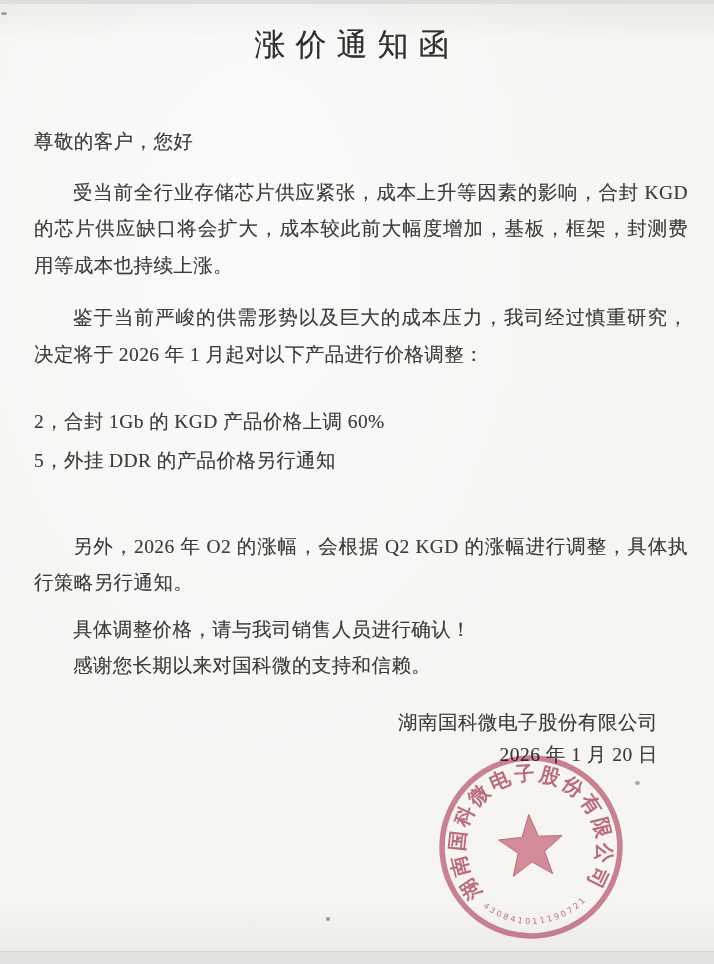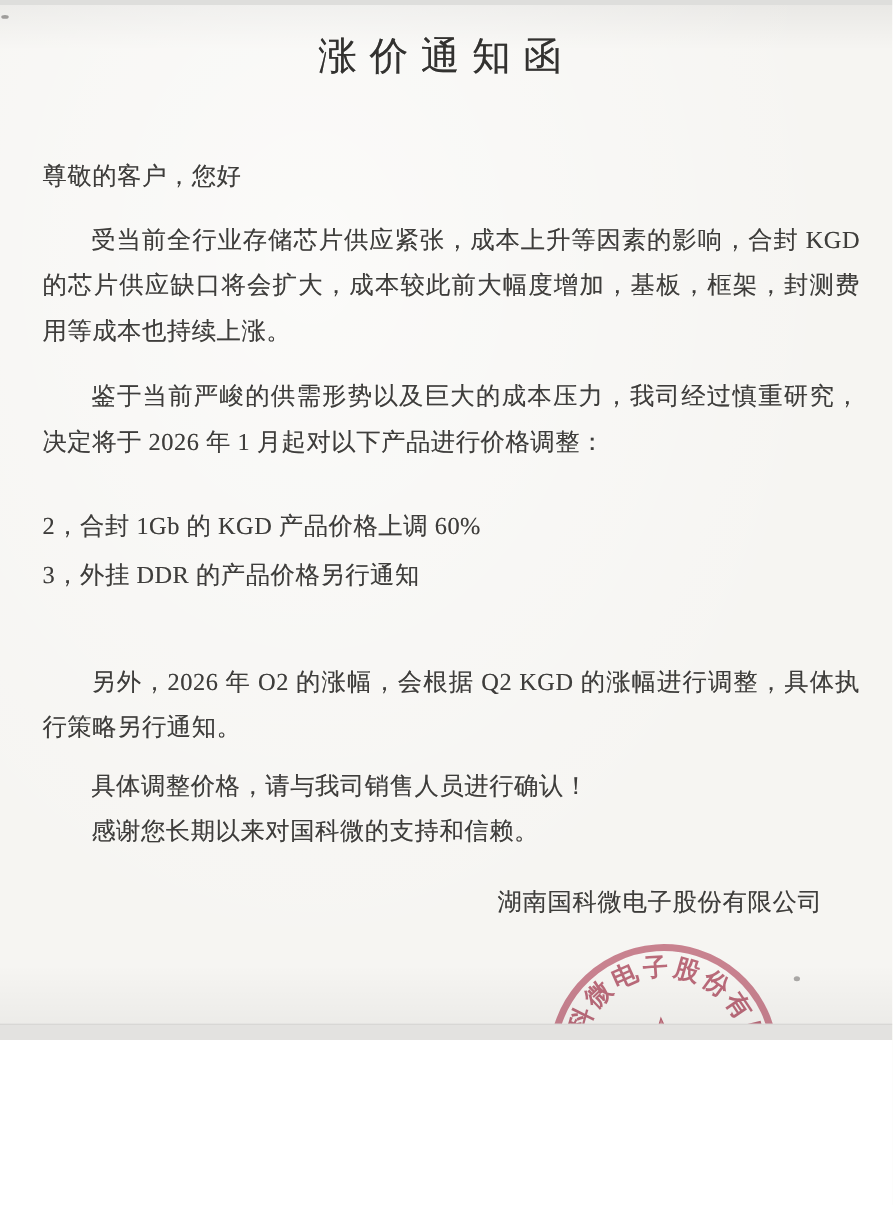--- a/index.html
+++ b/index.html
@@ -1,18 +1,18 @@
 <!DOCTYPE html>
 <html><head>
 <meta charset="utf-8">
 <style>
   html,body{margin:0;padding:0;background:#ffffff;}
   .page{
     position:relative;
-    width:714px;height:832px;
+    width:714px;height:964px;
     margin:0 auto;
     overflow:hidden;
     font-family:"Liberation Serif","DejaVu Serif",serif;
     color:#3e3d3b;
     background-color:#f6f5f2;
     background-image:
       radial-gradient(ellipse at 35% 25%, rgba(255,255,255,.55), rgba(0,0,0,0) 65%),
       linear-gradient(180deg, rgba(0,0,0,.06) 0px, rgba(0,0,0,0) 40px),
       linear-gradient(0deg, rgba(0,0,0,.05) 0px, rgba(0,0,0,0) 60px);
   }
@@ -60,30 +60,31 @@
 
   <h1 class="letter-title">涨价通知函</h1>
 
   <div class="body-text">
     <p class="greeting">尊敬的客户，您好</p>
     <p class="para-indent p-first">受当前全行业存储芯片供应紧张，成本上升等因素的影响，合封 KGD 的芯片供应缺口将会扩大，成本较此前大幅度增加，基板，框架，封测费用等成本也持续上涨。</p>
     <p class="para-indent p-second">鉴于当前严峻的供需形势以及巨大的成本压力，我司经过慎重研究，决定将于 2026 年 1 月起对以下产品进行价格调整：</p>
 
     <ul class="price-list">
       <li>2，合封 1Gb 的 KGD 产品价格上调 60%</li>
-      <li>3，外挂 DDR 的产品价格另行通知</li>
+      <li>5，外挂 DDR 的产品价格另行通知</li>
     </ul>
 
     <p class="para-indent p-third">另外，2026 年 O2 的涨幅，会根据 Q2 KGD 的涨幅进行调整，具体执行策略另行通知。</p>
     <p class="para-indent p-fifth">具体调整价格，请与我司销售人员进行确认！</p>
     <p class="para-indent p-sixth">感谢您长期以来对国科微的支持和信赖。</p>
   </div>
 
   <div class="signature">
     <div>湖南国科微电子股份有限公司</div>
+    <div>2026 年 1 月 20 日</div>
   </div>
 
   <svg class="company-seal" viewBox="0 0 188 192" xmlns="http://www.w3.org/2000/svg">
     <defs>
       <path id="seal-top-arc" d="M 43.4 138.4 A 66 66 0 1 1 144.6 138.4" fill="none"></path>
       <path id="seal-bottom-arc" d="M 25.1 128.1 A 76 76 0 0 0 162.9 128.1" fill="none"></path>
     </defs>
     <circle cx="94" cy="96" r="88" fill="none" stroke="#bb5068" stroke-width="5.5" stroke-opacity="0.78"></circle>
     <polygon transform="translate(94,97) scale(0.92)" points="0,-36 8.8,-12.1 34.2,-11.1 14.3,4.6 21.2,29.1 0,15 -21.2,29.1 -14.3,4.6 -34.2,-11.1 -8.8,-12.1" fill="#cd6d80" fill-opacity="0.85" stroke="#b85468" stroke-width="1"></polygon>
     <text font-family="'Liberation Serif','DejaVu Serif',serif" font-size="20" font-weight="bold" fill="#b0485e" fill-opacity="0.9" letter-spacing="3">

